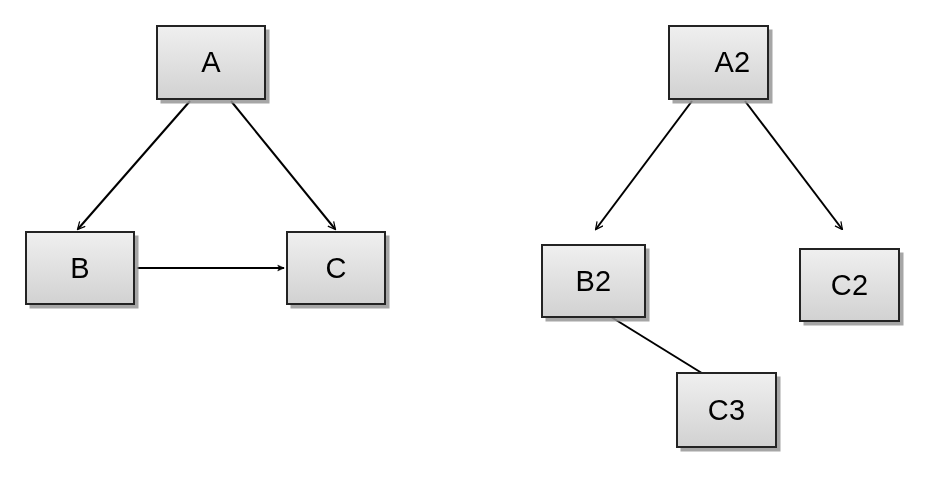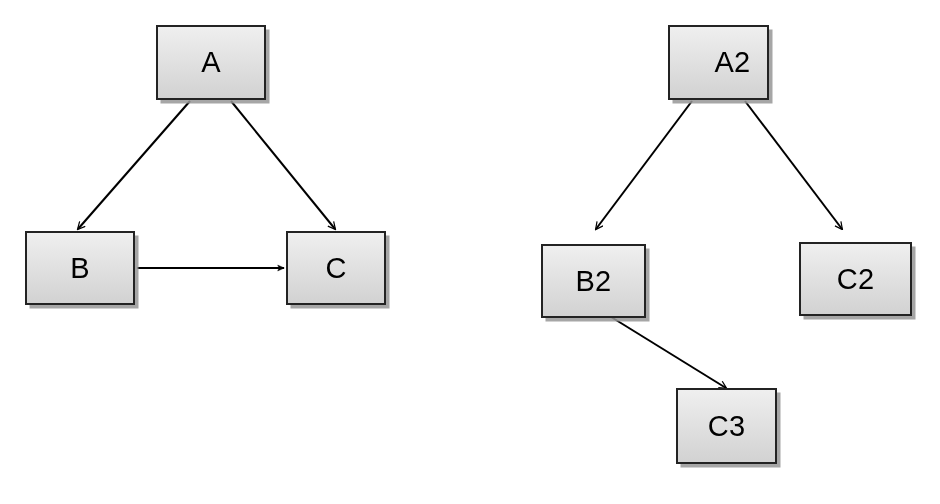--- a/index.html
+++ b/index.html
@@ -79,21 +79,21 @@
       </div>
       <div class="node" style="left: 286px; top: 231px; width: 100px; height: 74px; border-color: rgb(35, 35, 35); background: linear-gradient(rgb(239, 239, 239) 0%, rgb(210, 210, 210) 100%);">
         <span class="node-label" style="color: rgb(0, 0, 0);">C</span>
       </div>
       <div class="node" style="left: 668px; top: 25px; width: 101px; height: 75px; border-color: rgb(35, 35, 35); background: linear-gradient(rgb(239, 239, 239) 0%, rgb(210, 210, 210) 100%); padding-left: 28px;">
         <span class="node-label" style="color: rgb(0, 0, 0);">A2</span>
       </div>
       <div class="node" style="left: 541px; top: 244px; width: 105px; height: 74px; border-color: rgb(35, 35, 35); background: linear-gradient(rgb(239, 239, 239) 0%, rgb(210, 210, 210) 100%);">
         <span class="node-label" style="color: rgb(0, 0, 0);">B2</span>
       </div>
-      <div class="node" style="left: 799px; top: 242px; width: 113px; height: 74px; border-color: rgb(35, 35, 35); background: linear-gradient(rgb(239, 239, 239) 0%, rgb(210, 210, 210) 100%);">
+      <div class="node" style="left: 799px; top: 248px; width: 101px; height: 74px; border-color: rgb(35, 35, 35); background: linear-gradient(rgb(239, 239, 239) 0%, rgb(210, 210, 210) 100%);">
         <span class="node-label" style="color: rgb(0, 0, 0);">C2</span>
       </div>
-      <div class="node" style="left: 676px; top: 388px; width: 101px; height: 76px; border-color: rgb(35, 35, 35); background: linear-gradient(rgb(239, 239, 239) 0%, rgb(210, 210, 210) 100%);">
+      <div class="node" style="left: 676px; top: 372px; width: 101px; height: 76px; border-color: rgb(35, 35, 35); background: linear-gradient(rgb(239, 239, 239) 0%, rgb(210, 210, 210) 100%);">
         <span class="node-label" style="color: rgb(0, 0, 0);">C3</span>
       </div>
     </div>
 
 </div>
 
 </body></html>

